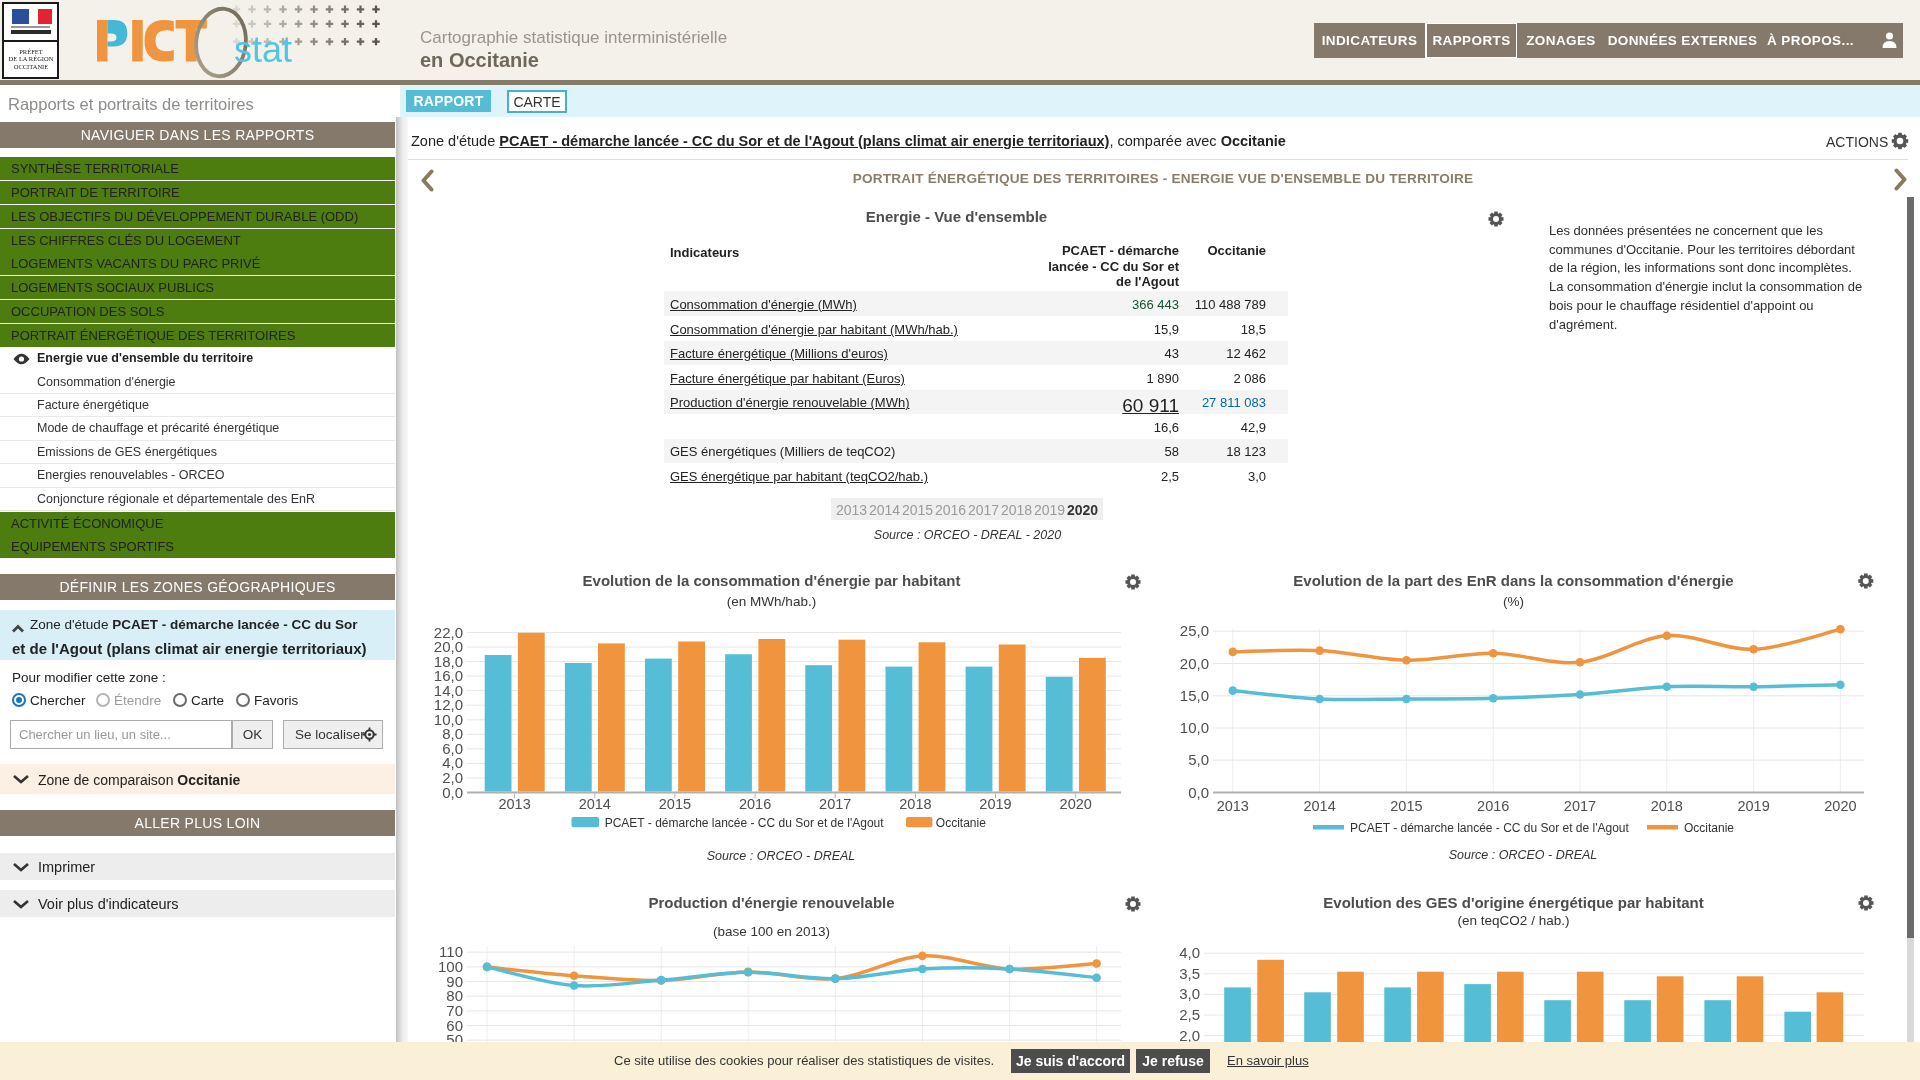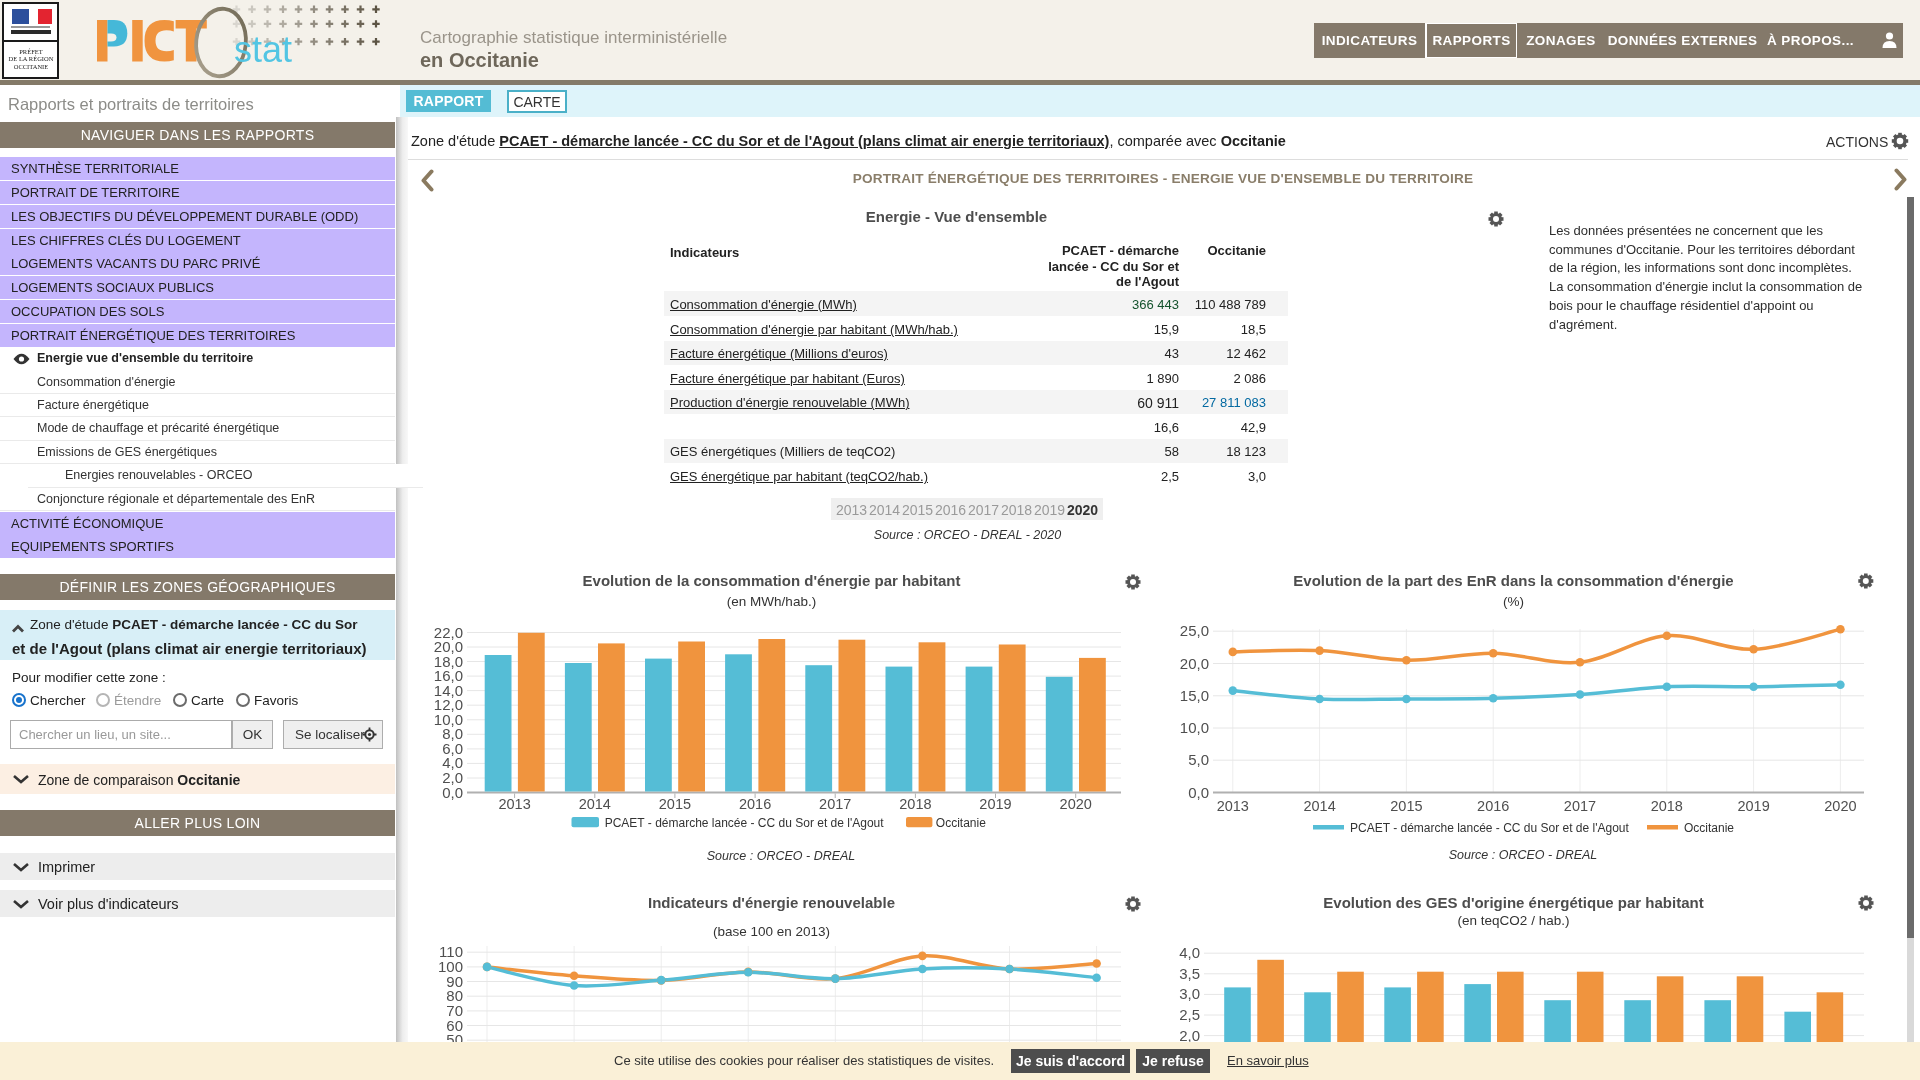--- a/index.html
+++ b/index.html
@@ -1,20 +1,20 @@
 <!DOCTYPE html>
 <html><head><meta charset="utf-8"><style>
 * { margin:0; padding:0; box-sizing:border-box; }
 html,body { width:1920px; height:1080px; overflow:hidden; background:#fff;
   font-family:"Liberation Sans", sans-serif; }
 .abs { position:absolute; }
 svg text { font-family:"Liberation Sans", sans-serif; }
 .nav-item { position:absolute; top:23px; height:35px; color:#fff; font-weight:bold; font-size:13.5px; letter-spacing:0.4px; display:flex; align-items:center; justify-content:center; }
 .sb-bar { position:absolute; left:0; width:395px; height:26px; background:#84796a; color:#fff; font-size:14px; display:flex; align-items:center; justify-content:center; letter-spacing:0.3px;}
-.menu-item { position:absolute; left:0; width:395px; height:23px; background:#c4b5fd; color:#222; font-size:13px; display:flex; align-items:center; padding-left:11px; white-space:nowrap; }
+.menu-item { position:absolute; left:0; width:395px; height:23px; background:#4d7c0f; color:#222; font-size:13px; display:flex; align-items:center; padding-left:11px; white-space:nowrap; }
 .sub-item { position:absolute; left:0; width:395px; height:23.5px; background:#fff; color:#333; font-size:12.5px; display:flex; align-items:center; padding-left:37px; border-bottom:1px solid #eaeaea; white-space:nowrap; }
 .btn-gray { position:absolute; background:#efefef; border:1px solid #adadad; color:#333; font-size:13.5px; display:flex; align-items:center; justify-content:center; }
 </style></head><body>
 <div class="abs" style="left:0;top:0;width:1920px;height:80px;background:#f4f1ea;"></div>
 <div class="abs" style="left:0;top:80px;width:1920px;height:5px;background:#847a68;"></div>
 <div class="abs" style="left:2px;top:2px;width:57px;height:77px;background:#fff;border:2px solid #1a1a1a;"></div>
 <div class="abs" style="left:4px;top:40px;width:53px;height:2px;background:#1a1a1a;"></div>
 <div class="abs" style="left:11.5px;top:9px;width:17.5px;height:15px;background:#2c4f9c;"></div>
 <div class="abs" style="left:29px;top:9px;width:8.5px;height:15px;background:#fff;"></div>
 <div class="abs" style="left:37.5px;top:9px;width:14px;height:15px;background:#e32430;"></div>
@@ -95,21 +95,21 @@
 <div class="menu-item" style="top:324.0px;">PORTRAIT ÉNERGÉTIQUE DES TERRITOIRES</div>
 <div class="sub-item" style="top:347px;font-weight:bold;color:#222;">Energie vue d'ensemble du territoire</div>
 <svg class="abs" style="left:13px;top:353px;" width="17" height="12" viewBox="0 0 17 12">
     <path d="M 0.5 6 Q 8.5 -4.5 16.5 6 Q 8.5 16.5 0.5 6 Z" fill="#333"></path>
     <circle cx="8.5" cy="6" r="2.6" fill="#fff"></circle>
   </svg>
 <div class="sub-item" style="top:370.3px;">Consommation d'énergie</div>
 <div class="sub-item" style="top:393.8px;">Facture énergétique</div>
 <div class="sub-item" style="top:417.2px;">Mode de chauffage et précarité énergétique</div>
 <div class="sub-item" style="top:440.6px;">Emissions de GES énergétiques</div>
-<div class="sub-item" style="top:464.1px;margin-left:28px;">Energies renouvelables - ORCEO</div>
+<div class="sub-item" style="top:464.1px;">Energies renouvelables - ORCEO</div>
 <div class="sub-item" style="top:487.5px;">Conjoncture régionale et départementale des EnR</div>
 <div class="menu-item" style="top:511.5px;">ACTIVITÉ ÉCONOMIQUE</div>
 <div class="menu-item" style="top:535.4px;">EQUIPEMENTS SPORTIFS</div>
 <div class="sb-bar" style="top:574px;">DÉFINIR LES ZONES GÉOGRAPHIQUES</div>
 <div class="abs" style="left:0;top:610px;width:395px;height:50px;background:#d8eff7;"></div>
 <svg class="abs" style="left:11px;top:623px;" width="14" height="12" viewBox="0 0 14 12">
     <path d="M 2 8.5 L 7 3.5 L 12 8.5" fill="none" stroke="#444" stroke-width="2.8"></path>
   </svg>
 <div class="abs" style="left:30px;top:617px;font-size:13.5px;color:#222;">Zone d'étude <b>PCAET - démarche lancée - CC du Sor</b></div>
 <div class="abs" style="left:12px;top:640px;font-size:15px;font-weight:bold;color:#222;">et de l'Agout (plans climat air energie territoriaux)</div>
@@ -203,21 +203,21 @@
 <div class="abs" style="left:664px;top:340.5px;width:624px;height:24.57px;background:#f4f4f4;"></div>
 <div class="abs" style="left:670px;top:346.0px;font-size:13px;color:#222;"><u>Facture énergétique (Millions d'euros)</u></div>
 <div class="abs" style="left:979px;top:346.0px;width:200px;text-align:right;font-size:13px;color:#222;">43</div>
 <div class="abs" style="left:1066px;top:346.0px;width:200px;text-align:right;font-size:13px;color:#222;">12 462</div>
 <div class="abs" style="left:664px;top:365.1px;width:624px;height:24.57px;background:#fff;"></div>
 <div class="abs" style="left:670px;top:370.6px;font-size:13px;color:#222;"><u>Facture énergétique par habitant (Euros)</u></div>
 <div class="abs" style="left:979px;top:370.6px;width:200px;text-align:right;font-size:13px;color:#222;">1 890</div>
 <div class="abs" style="left:1066px;top:370.6px;width:200px;text-align:right;font-size:13px;color:#222;">2 086</div>
 <div class="abs" style="left:664px;top:389.7px;width:624px;height:24.57px;background:#f4f4f4;"></div>
 <div class="abs" style="left:670px;top:395.2px;font-size:13px;color:#222;"><u>Production d'énergie renouvelable (MWh)</u></div>
-<div class="abs" style="left:979px;top:395.2px;width:200px;text-align:right;font-size:14px;color:#222;">60 911</div>
+<div class="abs" style="left:979px;top:395.2px;width:200px;text-align:right;font-size:19px;color:#222;text-decoration:underline;">60 911</div>
 <div class="abs" style="left:1066px;top:395.2px;width:200px;text-align:right;font-size:13px;color:#0369a1;">27 811 083</div>
 <div class="abs" style="left:664px;top:414.2px;width:624px;height:24.57px;background:#fff;"></div>
 <div class="abs" style="left:670px;top:419.7px;font-size:13px;color:#222;margin-top:28px;"><u>Part de la production EnR dans la consommation d'énergie (%)</u></div>
 <div class="abs" style="left:979px;top:419.7px;width:200px;text-align:right;font-size:13px;color:#222;">16,6</div>
 <div class="abs" style="left:1066px;top:419.7px;width:200px;text-align:right;font-size:13px;color:#222;">42,9</div>
 <div class="abs" style="left:664px;top:438.8px;width:624px;height:24.57px;background:#f4f4f4;"></div>
 <div class="abs" style="left:670px;top:444.3px;font-size:13px;color:#222;">GES énergétiques (Milliers de teqCO2)</div>
 <div class="abs" style="left:979px;top:444.3px;width:200px;text-align:right;font-size:13px;color:#222;">58</div>
 <div class="abs" style="left:1066px;top:444.3px;width:200px;text-align:right;font-size:13px;color:#222;">18 123</div>
 <div class="abs" style="left:664px;top:463.4px;width:624px;height:24.57px;background:#fff;"></div>
@@ -372,21 +372,21 @@
       <rect x="1864.0" y="573.5" width="3.6" height="3.6" fill="#555" transform="rotate(90 1865.8 581)"></rect>
       <rect x="1864.0" y="573.5" width="3.6" height="3.6" fill="#555" transform="rotate(135 1865.8 581)"></rect>
       <rect x="1864.0" y="573.5" width="3.6" height="3.6" fill="#555" transform="rotate(180 1865.8 581)"></rect>
       <rect x="1864.0" y="573.5" width="3.6" height="3.6" fill="#555" transform="rotate(225 1865.8 581)"></rect>
       <rect x="1864.0" y="573.5" width="3.6" height="3.6" fill="#555" transform="rotate(270 1865.8 581)"></rect>
       <rect x="1864.0" y="573.5" width="3.6" height="3.6" fill="#555" transform="rotate(315 1865.8 581)"></rect>
       <circle cx="1865.8" cy="581" r="6.0" fill="#555"></circle>
       <circle cx="1865.8" cy="581" r="3.0" fill="#fff"></circle>
     </g>
 </svg>
-<div class="abs" style="left:408px;top:894px;width:727px;text-align:center;font-size:15px;font-weight:bold;color:#4d4d4d;">Indicateurs d'énergie renouvelable</div>
+<div class="abs" style="left:408px;top:894px;width:727px;text-align:center;font-size:15px;font-weight:bold;color:#4d4d4d;">Production d'énergie renouvelable</div>
 <div class="abs" style="left:408px;top:924px;width:727px;text-align:center;font-size:13.5px;color:#333;">(base 100 en 2013)</div>
 <svg class="abs" style="left:408px;top:888px;" width="740" height="154" viewBox="408 888 740 154">
 <line x1="487.0" y1="946" x2="487.0" y2="1042" stroke="#ededed" stroke-width="1"></line>
 <line x1="574.1" y1="946" x2="574.1" y2="1042" stroke="#ededed" stroke-width="1"></line>
 <line x1="661.2" y1="946" x2="661.2" y2="1042" stroke="#ededed" stroke-width="1"></line>
 <line x1="748.2" y1="946" x2="748.2" y2="1042" stroke="#ededed" stroke-width="1"></line>
 <line x1="835.3" y1="946" x2="835.3" y2="1042" stroke="#ededed" stroke-width="1"></line>
 <line x1="922.4" y1="946" x2="922.4" y2="1042" stroke="#ededed" stroke-width="1"></line>
 <line x1="1009.5" y1="946" x2="1009.5" y2="1042" stroke="#ededed" stroke-width="1"></line>
 <line x1="1096.6" y1="946" x2="1096.6" y2="1042" stroke="#ededed" stroke-width="1"></line>

